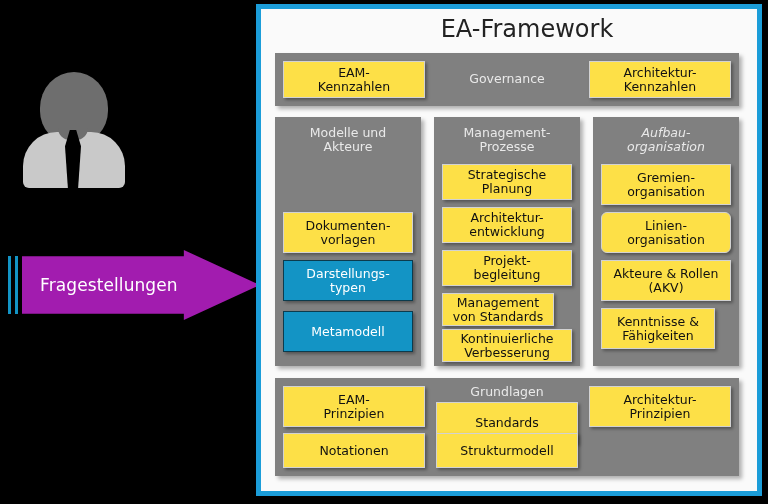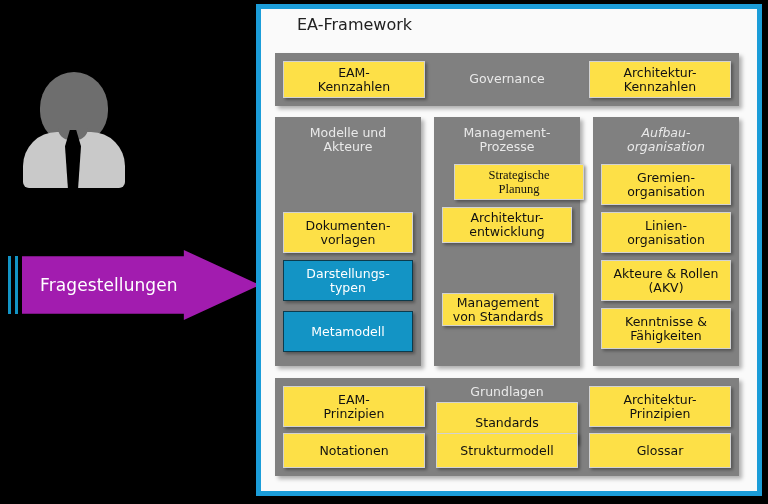--- a/index.html
+++ b/index.html
@@ -53,21 +53,21 @@
 
   
   #framework{
     position:absolute;left:256px;top:4px;width:506px;height:492px;
     border:5px solid #1b9dd9;
     background:#fafafa;
     box-sizing:border-box;
   }
   #framework-title{
     position:absolute;left:0;right:0;top:6px;
-    font-size:16px;color:#222222;margin-left:36px;
+    text-align:center;font-size:24px;color:#222222;margin-left:36px;
   }
 
   
   .panel{
     position:absolute;
     background:#808080;
     box-shadow:3px 3px 4px rgba(0,0,0,.30);
   }
   .panel-title{
     position:absolute;left:0;right:0;
@@ -130,46 +130,49 @@
     <div class="box pre" style="left:8px;top:95px;width:130px;height:41px;">Dokumenten-
 vorlagen</div>
     <div class="box pre hl" style="left:8px;top:143px;width:130px;height:41px;">Darstellungs-
 typen</div>
     <div class="box pre hl" style="left:8px;top:194px;width:130px;height:41px;">Metamodell</div>
   </div>
 
   <div class="panel" style="left:173px;top:108px;width:146px;height:249px;">
     <div class="panel-title pre" style="top:9px;">Management-
 Prozesse</div>
-    <div class="box pre" style="left:20px;top:47px;width:130px;height:36px;font-family:Liberation Serif, serif;">Strategische
+    <div class="box pre" style="left:8px;top:47px;width:130px;height:36px;">Strategische
 Planung</div>
     <div class="box pre" style="left:8px;top:90px;width:130px;height:36px;">Architektur-
 entwicklung</div>
+    <div class="box pre" style="left:8px;top:133px;width:130px;height:36px;">Projekt-
+begleitung</div>
     <div class="box pre" style="left:8px;top:176px;width:112px;height:33px;">Management
 von Standards</div>
+    <div class="box pre" style="left:8px;top:212px;width:130px;height:33px;">Kontinuierliche
+Verbesserung</div>
   </div>
 
   <div class="panel" style="left:332px;top:108px;width:146px;height:249px;">
     <div class="panel-title pre" style="top:9px;font-style:italic;">Aufbau-
 organisation</div>
     <div class="box pre" style="left:8px;top:47px;width:130px;height:41px;">Gremien-
 organisation</div>
-    <div class="box pre" style="left:8px;top:95px;width:130px;height:41px;">Linien-
+    <div class="box pre" style="left:8px;top:95px;width:130px;height:41px;border-radius:6px;">Linien-
 organisation</div>
     <div class="box pre" style="left:8px;top:143px;width:130px;height:41px;">Akteure &amp; Rollen
 (AKV)</div>
-    <div class="box pre" style="left:8px;top:191px;width:130px;height:41px;">Kenntnisse &amp;
+    <div class="box pre" style="left:8px;top:191px;width:114px;height:41px;">Kenntnisse &amp;
 Fähigkeiten</div>
   </div>
 
   <div class="panel" style="left:14px;top:369px;width:464px;height:98px;">
     <div class="panel-title" style="top:7px;">Grundlagen</div>
     <div class="box pre" style="left:8px;top:8px;width:142px;height:41px;">EAM-
 Prinzipien</div>
     <div class="box pre" style="left:8px;top:55px;width:142px;height:35px;">Notationen</div>
     <div class="box pre" style="left:161px;top:24px;width:142px;height:42px;">Standards</div>
     <div class="box pre" style="left:161px;top:55px;width:142px;height:35px;">Strukturmodell</div>
     <div class="box pre" style="left:314px;top:8px;width:142px;height:41px;">Architektur-
 Prinzipien</div>
-    <div class="box pre" style="left:314px;top:55px;width:142px;height:35px;">Glossar</div>
   </div>
 
 </div>
 
 </body></html>

